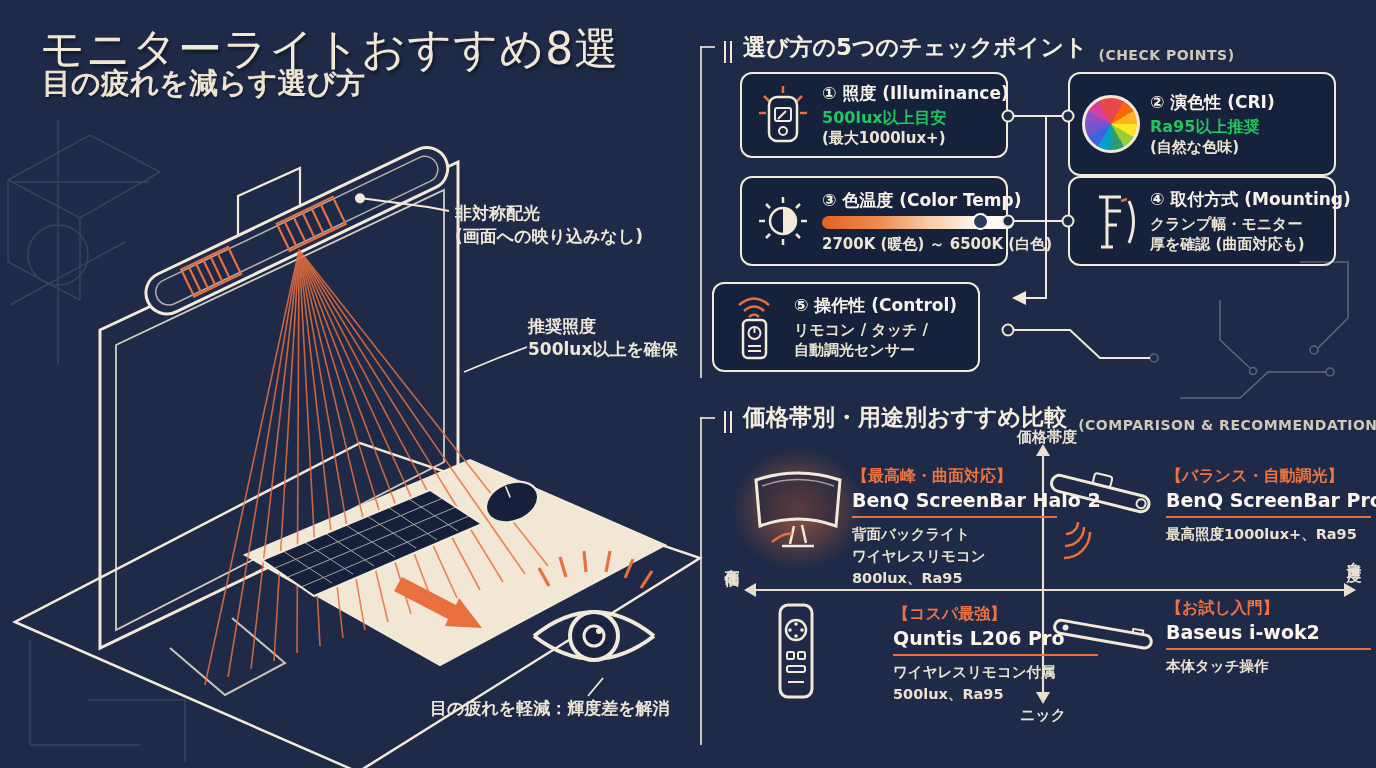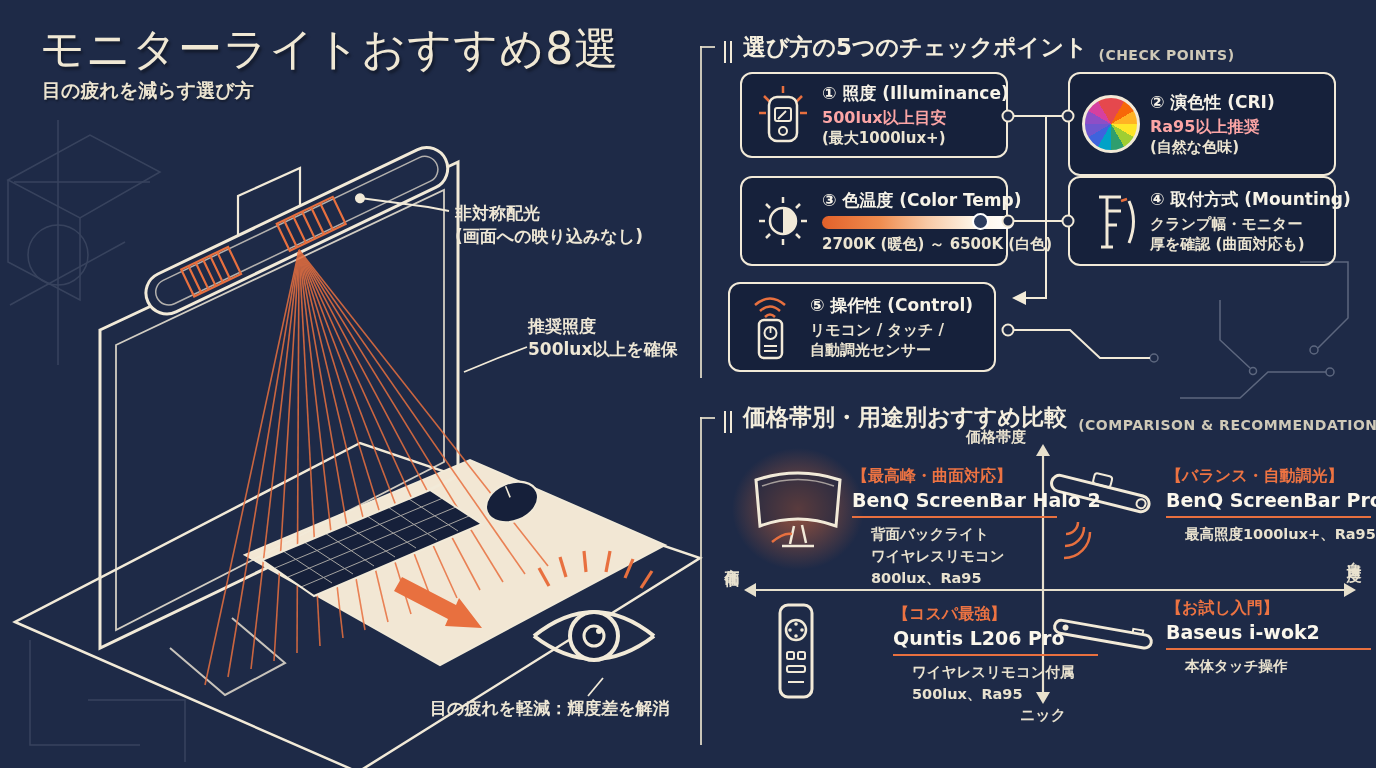--- a/index.html
+++ b/index.html
@@ -3,51 +3,51 @@
 <meta charset="utf-8">
 <style>
   html,body{margin:0;padding:0;background:#0d1528;}
   #canvas{position:relative;width:1376px;height:768px;overflow:hidden;
     background:#1e2a47;font-family:"DejaVu Sans","Liberation Sans",sans-serif;color:#f2ead8;}
   .abs{position:absolute;}
   svg{display:block;}
   
   .main-title{left:40px;top:20px;font-size:44px;font-weight:400;color:#f0e8d4;
     letter-spacing:1px;text-shadow:2px 3px 3px rgba(0,0,0,.4);white-space:nowrap;}
-  .sub-title{left:42px;top:78px;font-size:19px;font-weight:700;color:#ece4d0;
+  .sub-title{left:42px;top:64px;font-size:29px;font-weight:700;color:#ece4d0;
     text-shadow:1px 2px 2px rgba(0,0,0,.35);white-space:nowrap;text-align:right;}
   
   .section-head{display:flex;align-items:flex-end;gap:11px;z-index:5;white-space:nowrap;}
   .head-marker{width:4px;height:22px;border-left:2.5px solid #f2ead8;border-right:2.5px solid #f2ead8;}
   .head-jp{font-size:23px;font-weight:800;color:#f4eedd;}
   .head-en{font-size:14px;font-weight:700;color:#cfc9b8;letter-spacing:.5px;}
   .bracket{background:#e7e0cd;opacity:.85;z-index:1;}
   
   .cp-box{border:2.5px solid #f2ead8;border-radius:12px;background:rgba(14,22,44,.45);
     display:flex;align-items:center;gap:8px;padding:8px 10px;box-sizing:border-box;z-index:2;}
   .cp-icon{flex:0 0 62px;display:flex;align-items:center;justify-content:center;}
   .cp-text{flex:1;min-width:0;}
   .cp-title{font-size:17px;font-weight:800;color:#f7f3e8;margin-bottom:3px;white-space:nowrap;}
-  .cp-hi{font-size:16px;font-weight:800;color:#fca5a5;white-space:nowrap;}
+  .cp-hi{font-size:16px;font-weight:800;color:#22c55e;white-space:nowrap;}
   .cp-sub{font-size:15px;font-weight:700;color:#ece5d2;white-space:nowrap;}
   .cp-line{font-size:15px;font-weight:700;color:#ece5d2;line-height:1.35;white-space:nowrap;}
   .color-wheel{width:52px;height:52px;border-radius:50%;border:3px solid #f2ead8;
     background:conic-gradient(#e5484d 0 30deg,#f76808 30deg 60deg,#ffb224 60deg 90deg,#ffe629 90deg 120deg,
       #9fce33 120deg 150deg,#2f9e6e 150deg 180deg,#00a2c7 180deg 210deg,#3e63dd 210deg 240deg,
       #6e56cf 240deg 270deg,#8e4ec6 270deg 300deg,#d6409f 300deg 330deg,#e5484d 330deg 360deg);}
   .temp-bar{position:relative;width:192px;height:13px;border-radius:7px;margin:4px 0 6px;
     background:linear-gradient(90deg,#e2612a 0%,#ef8c4f 30%,#f8c9a6 55%,#fdf3e4 78%,#ffffff 100%);}
   .temp-knob{position:absolute;top:-3px;left:150px;width:17px;height:17px;border-radius:50%;
     background:#2c3c5e;border:2.5px solid #fff;box-sizing:border-box;}
   
   .q-text{z-index:4;width:205px;}
   .q-tag{font-size:16px;font-weight:700;color:#ed7342;white-space:nowrap;}
   .q-name{font-size:19px;font-weight:800;color:#fbf7ec;margin-top:2px;white-space:nowrap;}
   .q-div{height:2px;background:#e8703f;margin:5px 0 6px;}
-  .q-line{font-size:14.5px;font-weight:700;color:#e9e2cf;line-height:1.5;white-space:nowrap;margin-left:19px;}
+  .q-line{font-size:14.5px;font-weight:700;color:#e9e2cf;line-height:1.5;white-space:nowrap;}
   .axis-label{font-size:15px;font-weight:700;color:#e9e2cf;z-index:4;}
   .axis-vert{writing-mode:vertical-rl;letter-spacing:2px;}
   .glow{background:radial-gradient(closest-side,rgba(235,110,55,.6),rgba(235,110,55,0));z-index:2;}
   
   .il-label{font-size:17px;font-weight:700;color:#eee7d5;line-height:1.35;z-index:4;white-space:nowrap;}
 </style>
 </head>
 <body>
 
 <div id="canvas">
@@ -250,21 +250,21 @@
         <path d="M38,12 L44,10" stroke="#e8703f" stroke-width="2.5" fill="none"></path>
       </svg>
     </div>
     <div class="cp-text">
       <div class="cp-title">④ 取付方式 (Mounting)</div>
       <div class="cp-line">クランプ幅・モニター</div>
       <div class="cp-line">厚を確認 (曲面対応も)</div>
     </div>
   </div>
 
-  <div class="abs cp-box" style="left:728px;top:282px;width:268px;height:90px">
+  <div class="abs cp-box" style="left:712px;top:282px;width:268px;height:90px">
     <div class="cp-icon">
       <svg width="56" height="70" viewBox="0 0 56 70">
         <g stroke="#e8703f" stroke-width="2.5" fill="none">
           <path d="M12,13 Q27,0 42,13"></path>
             <path d="M17,19 Q27,10 37,19"></path>
             <path d="M22,25 Q27,20 32,25"></path>
         </g>
         <rect x="16" y="28" width="23" height="38" rx="5" stroke="#f2ead8" stroke-width="2.5" fill="none"></rect>
         <circle cx="27.5" cy="41" r="6" stroke="#f2ead8" stroke-width="2" fill="none"></circle>
         <path d="M27.5,35 V41" stroke="#f2ead8" stroke-width="1.8"></path>
@@ -279,21 +279,21 @@
   </div>
 
   <div class="abs bracket" style="left:700px;top:417px;width:15px;height:2px"></div>
   <div class="abs bracket" style="left:700px;top:417px;width:2px;height:328px"></div>
   <div class="abs section-head" style="left:724px;top:402px">
     <span class="head-marker"></span>
     <span class="head-jp">価格帯別・用途別おすすめ比較</span>
     <span class="head-en">(COMPARISON &amp; RECOMMENDATION)</span>
   </div>
 
-  <div class="abs axis-label" style="left:956px;top:428px;width:80px;text-align:center">価格帯度</div>
+  <div class="abs axis-label" style="left:997px;top:428px;width:80px;text-align:right">価格帯度</div>
   <div class="abs axis-label" style="left:1008px;top:706px;width:70px;text-align:center">ニック</div>
   <div class="abs axis-label axis-vert" style="left:722px;top:556px;height:80px">高価価</div>
   <div class="abs axis-label axis-vert" style="left:1344px;top:550px;height:90px">自速度</div>
 
   <div class="abs glow" style="left:732px;top:448px;width:132px;height:122px"></div>
   <svg class="abs" style="left:748px;top:462px;z-index:3" width="100" height="95" viewBox="0 0 100 95">
     <path d="M8,18 Q50,4 92,18 L88,64 Q50,50 12,64 Z" stroke="#f2ead8" stroke-width="3" fill="rgba(25,36,62,.5)"></path>
     <path d="M14,24 Q50,11 86,24" stroke="#f2ead8" stroke-width="1.5" fill="none" opacity=".6"></path>
     <g stroke="#f2ead8" stroke-width="2.5" fill="none">
         <path d="M46,64 L42,82"></path>

